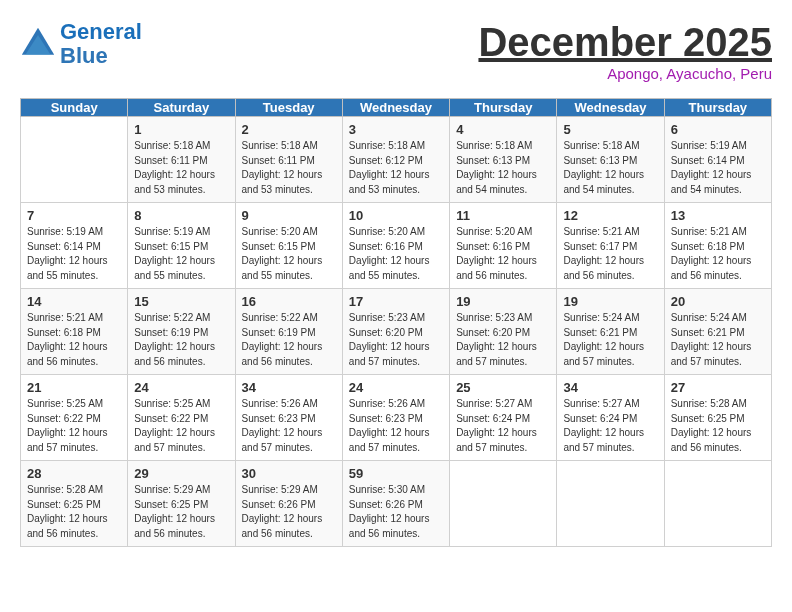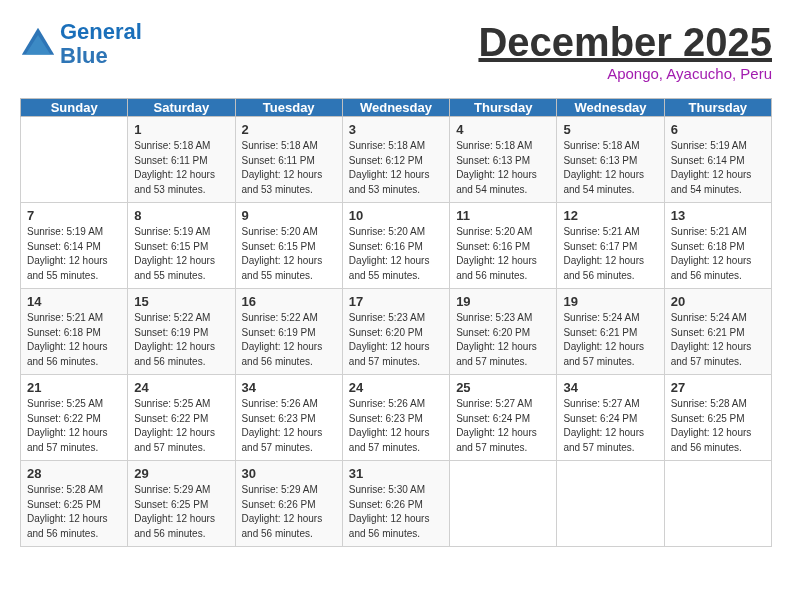--- a/index.html
+++ b/index.html
@@ -245,21 +245,21 @@
         </td>
         <td>
           <span class="day-number">29</span>
           <div class="day-info">Sunrise: 5:29 AM<br>Sunset: 6:25 PM<br>Daylight: 12 hours<br>and 56 minutes.</div>
         </td>
         <td>
           <span class="day-number">30</span>
           <div class="day-info">Sunrise: 5:29 AM<br>Sunset: 6:26 PM<br>Daylight: 12 hours<br>and 56 minutes.</div>
         </td>
         <td>
-          <span class="day-number">31</span>
+          <span class="day-number">59</span>
           <div class="day-info">Sunrise: 5:30 AM<br>Sunset: 6:26 PM<br>Daylight: 12 hours<br>and 56 minutes.</div>
         </td>
         <td class="empty-cell"></td>
         <td class="empty-cell"></td>
         <td class="empty-cell"></td>
       </tr>
     </tbody>
 </table>
 
 </body></html>

